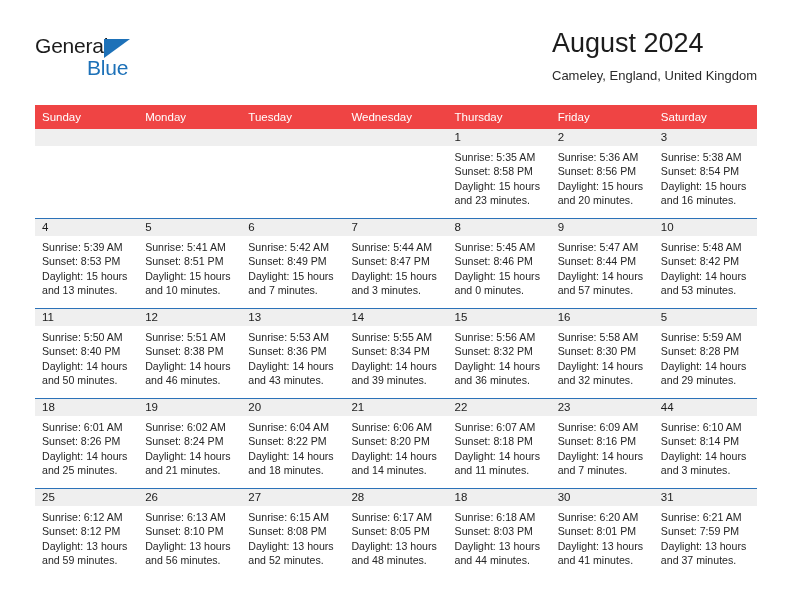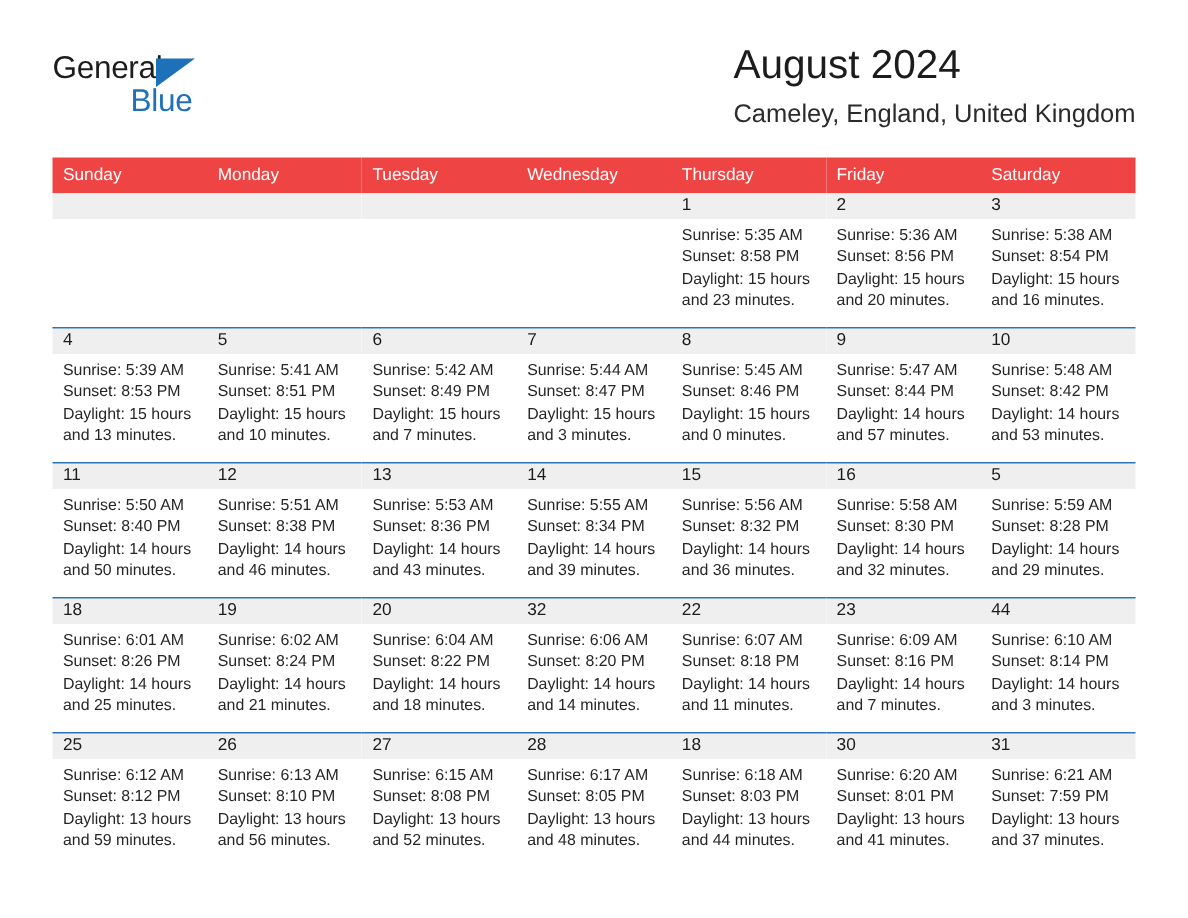--- a/index.html
+++ b/index.html
@@ -71,21 +71,21 @@
     top: 0;
   }
   .cal-title {
     font-size: 27px;
     color: #1c1c1c;
     font-weight: normal;
     line-height: 34px;
     white-space: nowrap;
   }
   .cal-subtitle {
-    font-size: 17px;
+    font-size: 13px;
     color: #2b2b2b;
     line-height: 22px;
     margin-top: 5px;
     white-space: nowrap;
   }
 
   
   .calendar {
     position: absolute;
     left: 35px;
@@ -363,21 +363,21 @@
           <td>
             <div class="daynum-band">20</div>
             <div class="cell-body">
               <div>Sunrise: 6:04 AM</div>
               <div>Sunset: 8:22 PM</div>
               <div>Daylight: 14 hours</div>
               <div>and 18 minutes.</div>
             </div>
           </td>
           <td>
-            <div class="daynum-band">32</div>
+            <div class="daynum-band">21</div>
             <div class="cell-body">
               <div>Sunrise: 6:06 AM</div>
               <div>Sunset: 8:20 PM</div>
               <div>Daylight: 14 hours</div>
               <div>and 14 minutes.</div>
             </div>
           </td>
           <td>
             <div class="daynum-band">22</div>
             <div class="cell-body">

